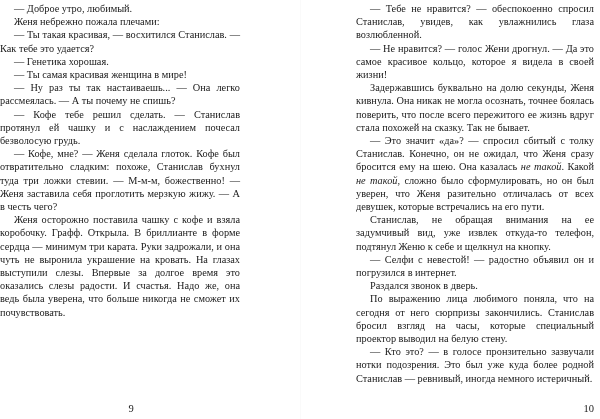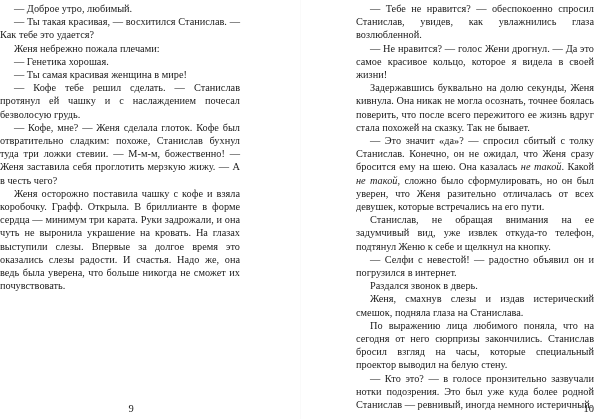--- a/index.html
+++ b/index.html
@@ -91,40 +91,40 @@
 </head>
 <body>
 
 <div class="spread">
 
   <div class="gutter"></div>
 
   <div class="page page-left">
     <div class="text-block" id="left-body">
         <p class="para">— Доброе утро, любимый.</p>
+        <p class="para">Женя небрежно пожала плечами:</p>
         <p class="para">— Ты такая красивая, — восхитился Станислав. — Как тебе это удается?</p>
-        <p class="para">Женя небрежно пожала плечами:</p>
         <p class="para">— Генетика хорошая.</p>
         <p class="para">— Ты самая красивая женщина в мире!</p>
+        <p class="para">— Ну раз ты так настаиваешь... — Она легко рассмеялась. — А ты почему не спишь?</p>
         <p class="para">— Кофе тебе решил сделать. — Станислав протянул ей чашку и с наслаждением почесал безволосую грудь.</p>
         <p class="para">— Кофе, мне? — Женя сделала глоток. Кофе был отвратительно сладким: похоже, Станислав бухнул туда три ложки стевии. — М-м-м, божественно! — Женя заставила себя проглотить мерзкую жижу. — А в честь чего?</p>
         <p class="para">Женя осторожно поставила чашку с кофе и взяла коробочку. Графф. Открыла. В бриллианте в форме сердца — минимум три карата. Руки задрожали, и она чуть не выронила украшение на кровать. На глазах выступили слезы. Впервые за долгое время это оказались слезы радости. И счастья. Надо же, она ведь была уверена, что больше никогда не сможет их почувствовать.</p>
       </div>
   </div>
 
   <div class="page page-right">
     <div class="text-block" id="right-body">
         <p class="para"><span>— Тебе не нравится? — обеспокоенно спросил Станислав, увидев, как увлажнились глаза возлюбленной.</span></p>
         <p class="para"><span>— Не нравится? — голос Жени дрогнул. — Да это самое красивое кольцо, которое я видела в своей жизни!</span></p>
         <p class="para"><span>Задержавшись буквально на долю секунды, Женя кивнула. Она никак не могла осознать, точнее боялась поверить, что после всего пережитого ее жизнь вдруг стала похожей на сказку. Так не бывает.</span></p>
         <p class="para"><span>— Это значит «да»? — спросил сбитый с толку Станислав. Конечно, он не ожидал, что Женя сразу бросится ему на шею. Она казалась </span><em>не такой</em><span>. Какой </span><em>не такой</em><span>, сложно было сформулировать, но он был уверен, что Женя разительно отличалась от всех девушек, которые встречались на его пути.</span></p>
         <p class="para"><span>Станислав, не обращая внимания на ее задумчивый вид, уже извлек откуда-то телефон, подтянул Женю к себе и щелкнул на кнопку.</span></p>
         <p class="para"><span>— Селфи с невестой! — радостно объявил он и погрузился в интернет.</span></p>
         <p class="para"><span>Раздался звонок в дверь.</span></p>
-        <p class="para"><span>Женя, смахнув слезы и издав истерический смешок, подняла глаза на Станислава.</span></p>
         <p class="para"><span>По выражению лица любимого поняла, что на сегодня от него сюрпризы закончились. Станислав бросил взгляд на часы, которые специальный проектор выводил на белую стену.</span></p>
         <p class="para"><span>— Кто это? — в голосе пронзительно зазвучали нотки подозрения. Это был уже куда более родной Станислав — ревнивый, иногда немного истеричный.</span></p>
       </div>
   </div>
 
   <div class="folio folio-left">9</div>
   <div class="folio folio-right">10</div>
 
 </div>
 

